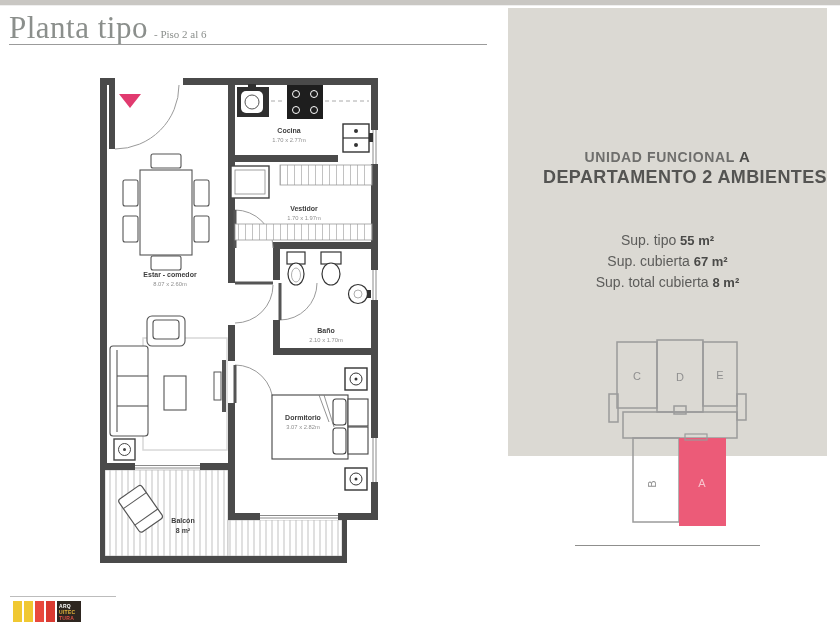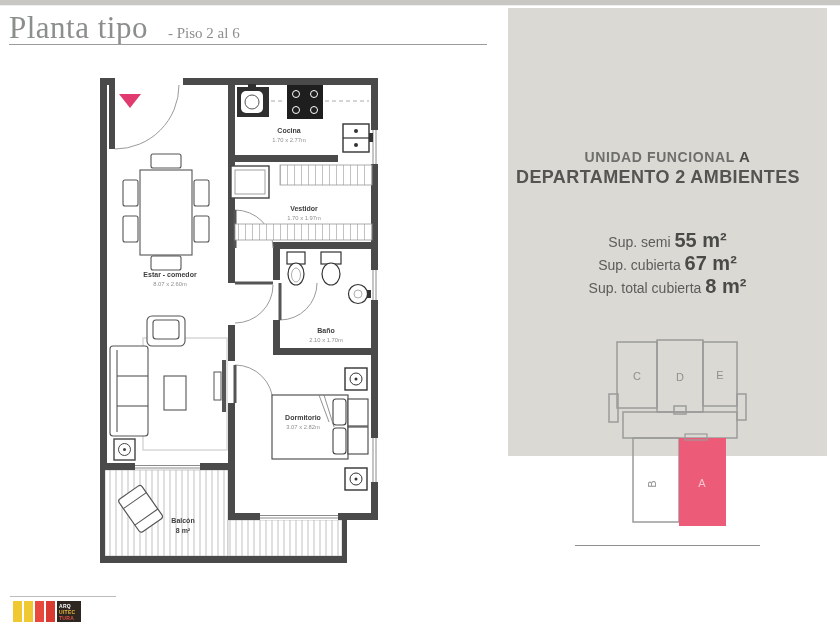--- a/index.html
+++ b/index.html
@@ -3,33 +3,33 @@
 <meta charset="utf-8">
 <style>
   html,body{margin:0;padding:0;}
   body{
     width:840px;height:630px;position:relative;background:#ffffff;
     font-family:"Liberation Sans", sans-serif;overflow:hidden;
   }
   .topbar{position:absolute;left:0;top:0;width:840px;height:5px;background:#c9c7c3;border-bottom:1px solid #efefef;}
   .title-row{position:absolute;left:9px;top:10px;font-family:"Liberation Serif", serif;color:#8b8f8c;white-space:nowrap;}
   .title-main{font-size:31px;letter-spacing:0.5px;}
-  .title-sub{font-size:15px;margin-left:20px;}
+  .title-sub{font-size:11px;margin-left:6px;}
   .title-underline{position:absolute;left:9px;top:44px;width:478px;height:1px;background:#9b9b9b;}
 
   .plan-wrap{position:absolute;left:95px;top:70px;width:292px;height:500px;}
 
   .panel{position:absolute;left:508px;top:8px;width:319px;height:448px;background:#dbd9d3;}
   .panel-title{position:absolute;left:0;top:140px;width:100%;text-align:center;
     font-size:14px;letter-spacing:0.6px;color:#6e6e6c;font-weight:bold;}
   .panel-title b{color:#4c4c4a;font-size:15px;}
-  .panel-subtitle{position:absolute;left:8px;top:159px;width:100%;text-align:left;
+  .panel-subtitle{position:absolute;left:0;top:159px;width:100%;text-align:right;
     font-size:18px;font-weight:bold;letter-spacing:0.4px;color:#545452;}
   .areas{position:absolute;left:0;top:222px;width:100%;text-align:center;color:#5c5c5a;font-size:14px;line-height:21px;}
-  .areas b{font-size:20px;color:#4a4a48;}
+  .areas b{font-size:13px;color:#4a4a48;}
   .keyplan{position:absolute;left:95px;top:328px;}
   .arch-line{position:absolute;left:67px;top:537px;width:185px;height:1px;background:#8f8f8d;}
   .architect{position:absolute;left:0;top:543px;width:100%;text-align:center;
     font-size:10px;letter-spacing:2.2px;color:#6d6d6b;font-weight:bold;}
 
   .logo-line{position:absolute;left:10px;top:596px;width:106px;height:1px;background:#bcbcbc;}
   .logo{position:absolute;left:13px;top:601px;height:21px;display:flex;align-items:stretch;}
   .logo .bar{width:9px;margin-right:2px;}
   .bar-y{background:#f0c832;}
   .bar-r1{background:#e9493d;}
@@ -249,21 +249,21 @@
 
 <div class="panel">
   <div class="panel-title">
     <span>UNIDAD FUNCIONAL</span>
     <b>A</b>
   </div>
   <div class="panel-subtitle">DEPARTAMENTO 2 AMBIENTES</div>
 
   <div class="areas">
     <div>
-      <span>Sup. semi</span>
+      <span>Sup. tipo</span>
       <b>55 m²</b>
     </div>
     <div>
       <span>Sup. cubierta</span>
       <b>67 m²</b>
     </div>
     <div>
       <span>Sup. total cubierta</span>
       <b>8 m²</b>
     </div>

